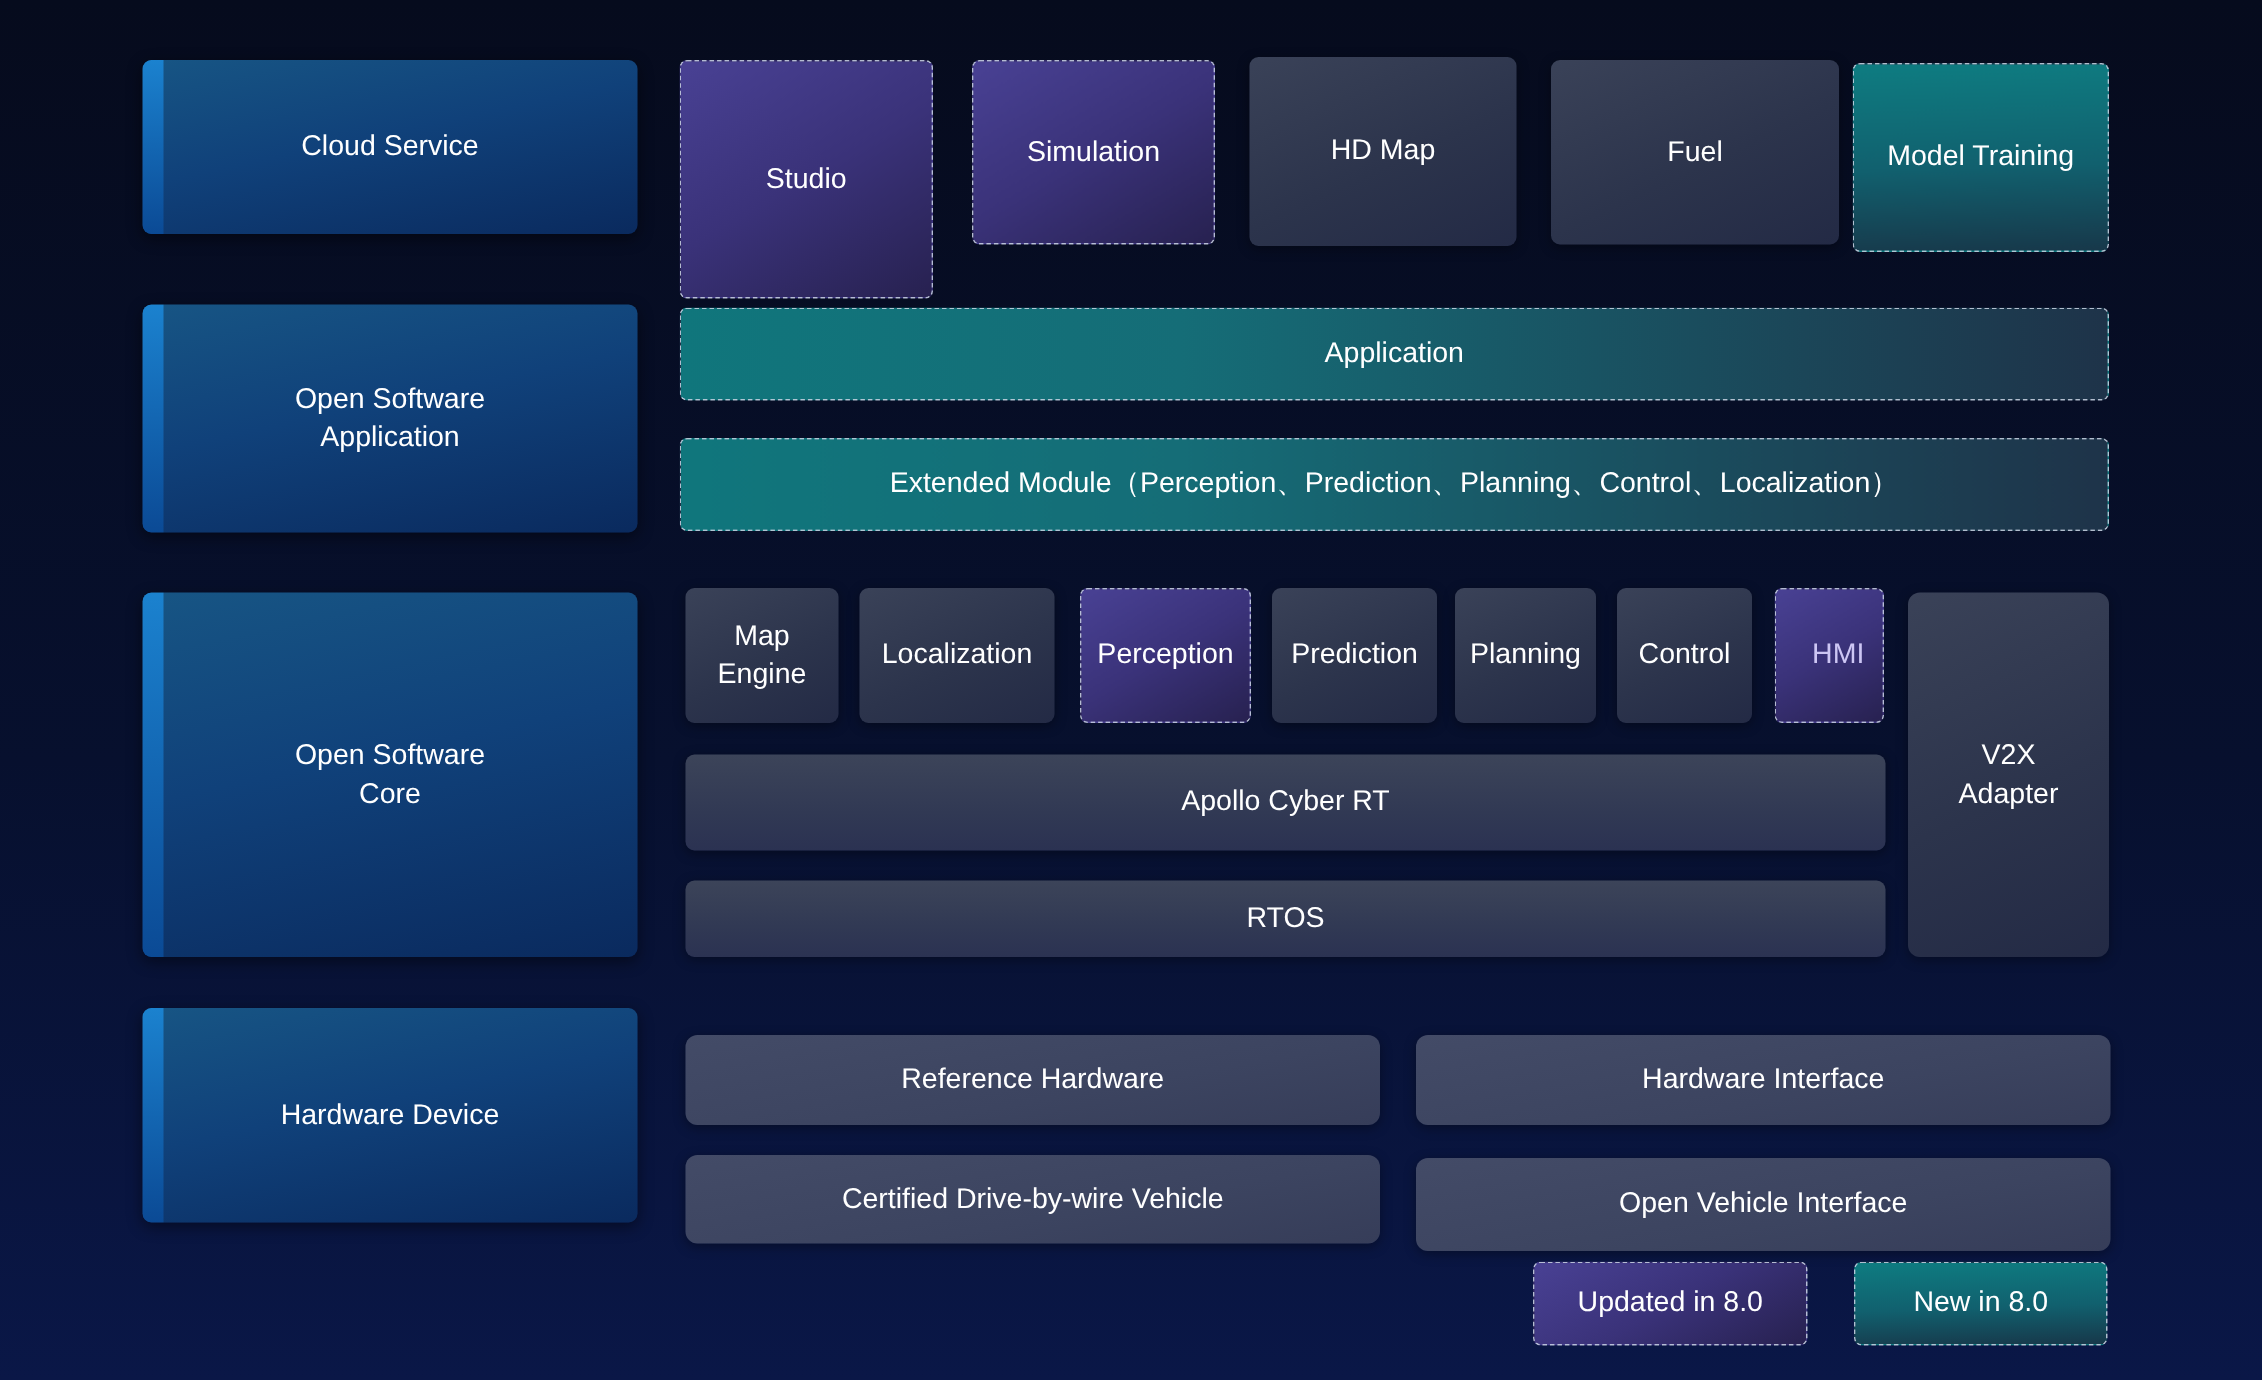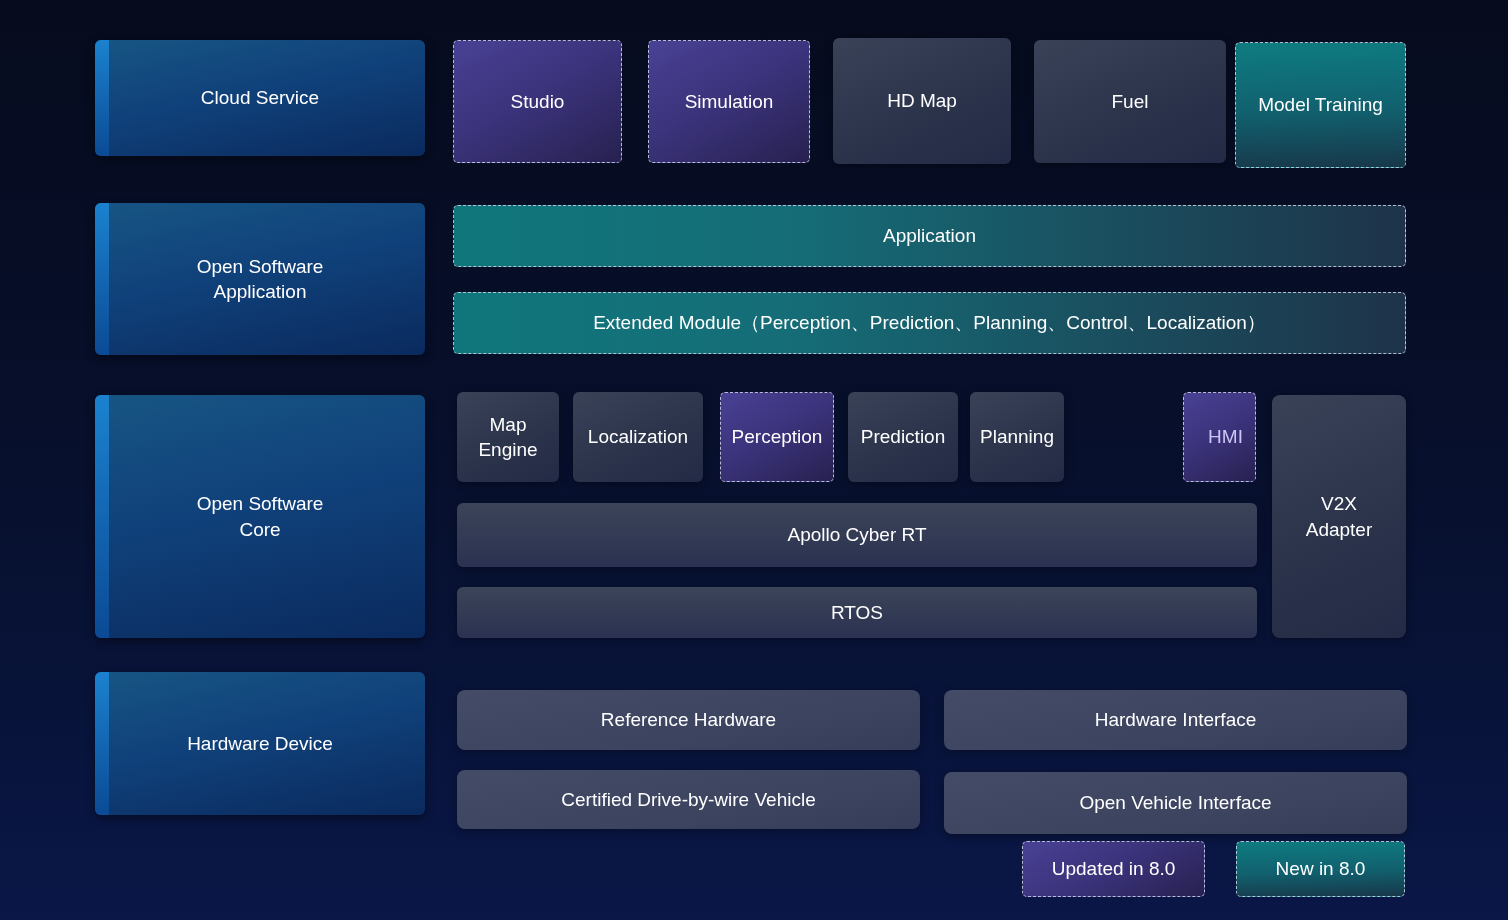--- a/index.html
+++ b/index.html
@@ -75,21 +75,21 @@
 </head>
 <body>
 
 <div class="canvas">
 
   <div class="box label-block" style="top:40px;height:116px;">
     <span class="strip"></span>
     <span class="txt">Cloud Service</span>
   </div>
 
-  <div class="box purple" style="left:453px;top:40px;width:169px;height:123px;">
+  <div class="box purple" style="left:453px;top:40px;width:169px;height:159px;">
     <span class="txt">Studio</span>
   </div>
 
   <div class="box purple" style="left:648px;top:40px;width:162px;height:123px;">
     <span class="txt">Simulation</span>
   </div>
 
   <div class="box slate" style="left:833px;top:38px;width:178px;height:126px;">
     <span class="txt">HD Map</span>
   </div>
@@ -136,20 +136,23 @@
   </div>
 
   <div class="box slate" style="left:848px;top:392px;width:110px;height:90px;">
     <span class="txt">Prediction</span>
   </div>
 
   <div class="box slate" style="left:970px;top:392px;width:94px;height:90px;">
     <span class="txt">Planning</span>
   </div>
 
+  <div class="box slate" style="left:1078px;top:392px;width:90px;height:90px;">
+    <span class="txt">Control</span>
+  </div>
 
   <div class="box purple" style="left:1183px;top:392px;width:73px;height:90px;padding-left:12px;">
     <span class="txt hmi-text">HMI</span>
   </div>
 
   <div class="box slate" style="left:1272px;top:395px;width:134px;height:243px;border-radius:8px;">
     <span class="txt">V2X
 Adapter</span>
   </div>
 

